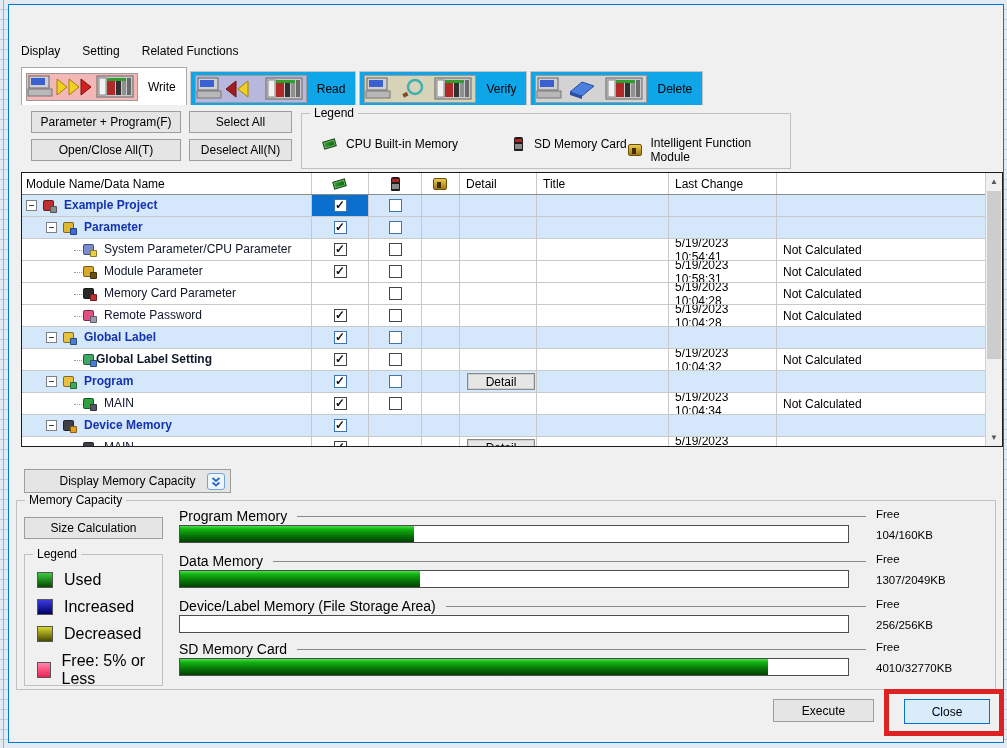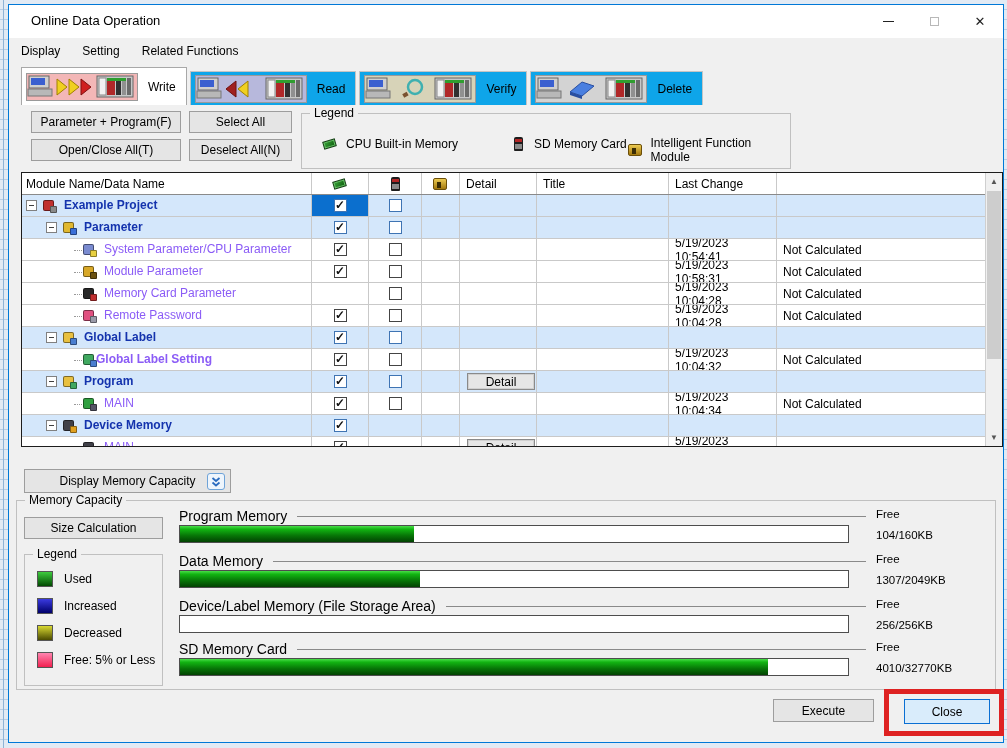--- a/index.html
+++ b/index.html
@@ -48,21 +48,21 @@
   .t-head { display:flex; height:22px; border-bottom:1px solid #8a8a8a; background:#fff; }
   .t-cell { border-right:1px solid #c9c9c9; height:100%; position:relative; font-size:12px; display:flex; align-items:center; overflow:hidden; }
   .c-name{width:290px; padding-left:4px;} .c-cpu{width:57px; justify-content:center;}
   .c-sd{width:53px; justify-content:center;} .c-ifm{width:38px; justify-content:center;}
   .c-detail{width:77px; padding-left:6px; justify-content:center;} .c-title{width:132px; padding-left:6px;}
   .c-last{width:108px; padding-left:6px;} .c-size{width:193px; padding-left:6px; border-right:none;}
   .t-head .t-cell{ padding-top:1px; }
   .t-row { display:flex; height:22px; border-bottom:1px solid #c9c9c9; background:#fff; }
   .t-row.group { background:#d4e7fb; }
   .t-row.group .row-label { font-weight:bold; color:#1433ad; }
-  .row-label { font-size:12px; color:#8b5cf6; white-space:nowrap; }
+  .row-label { font-size:12px; color:#0f172a; white-space:nowrap; }
   .sel-cell { background:#0b6fce; }
   .cb { width:13px; height:13px; background:#fff; display:inline-flex; align-items:center; justify-content:center;
         font-size:12px; font-weight:bold; color:#111; line-height:11px; }
   .cb.leafb { border:1px solid #444; }
   .cb.grpb { border:1px solid #3f74b3; }
   .expander { position:absolute; width:11px; height:11px; top:5px; background:#fff; border:1px solid #808080;
     display:flex; align-items:center; justify-content:center; }
   .expander::after { content:""; width:5px; height:1px; background:#404040; }
   .dotline { position:absolute; top:11px; height:1px; width:10px; border-top:1px dotted #9a9a9a; }
   .row-icon { position:absolute; width:16px; height:16px; top:3px; }
@@ -86,21 +86,21 @@
   .mi-ifm::after { content:""; position:absolute; left:3px; top:3px; width:4px; height:6px; background:#3a2c04; }
 
   
   .dmc-btn { left:15px; top:464px; width:207px; height:24px; }
   .chev-box { position:absolute; right:5px; top:3px; width:18px; height:17px; border:1px solid #6ea3d8; border-radius:3px; background:#eef5fc;
     display:flex; align-items:center; justify-content:center; }
 
   
   .mem-group { left:7px; top:495px; width:980px; height:190px; }
   .mem-legend-box { left:15px; top:549px; width:139px; height:132px; }
-  .mem-leg-item { position:absolute; left:12px; display:flex; align-items:center; font-size:12px; }
+  .mem-leg-item { position:absolute; left:12px; display:flex; align-items:center; font-size:16px; }
   .mem-leg-sq { width:16px; height:16px; margin-right:11px; border:1px solid #555; }
   .g-used { background:linear-gradient(#3ecb3e,#024a02); }
   .g-increased { background:linear-gradient(#3a3ae0,#00006a); }
   .g-decreased { background:linear-gradient(#d8d832,#4a4a00); }
   .g-free-low { background:linear-gradient(#ff85b0,#f22050); }
 
   .bar-group { position:absolute; left:170px; width:817px; height:44px; }
   .bar-labelrow { position:absolute; left:0; top:0; width:687px; display:flex; align-items:center; }
   .bar-label { font-size:14px; color:#000; white-space:nowrap; }
   .bar-rule { flex:1; height:0; border-top:1px solid #8a8a8a; margin-left:10px; }
@@ -113,34 +113,20 @@
   .exec-btn { left:764px; top:694px; width:101px; height:23px; }
   .close-btn { left:895px; top:694px; width:86px; height:25px; background:#d9ecfb; border:1px solid #0a6fd3; }
   .red-rect { position:absolute; left:875px; top:684px; width:120px; height:47px; border:5px solid #de2222; }
 </style>
 </head>
 <body>
 
 <div class="desktop">
   <div class="window">
 
-    <div class="titlebar">
-      <div class="title">Online Data Operation</div>
-      <div class="cap-buttons">
-        <div class="cap-btn">
-            <span class="glyph-min"></span>
-          </div>
-        <div class="cap-btn">
-            <span class="glyph-max"></span>
-          </div>
-        <div class="cap-btn">
-            <span class="glyph-x">✕</span>
-          </div>
-      </div>
-    </div>
 
     <div class="menubar">
       <span class="menu-item">Display</span>
       <span class="menu-item">Setting</span>
       <span class="menu-item">Related Functions</span>
     </div>
 
     <div class="tabstrip">
       <div class="tab active">
         <div class="tab-iconbox" style="background:#f3b7b7;">

